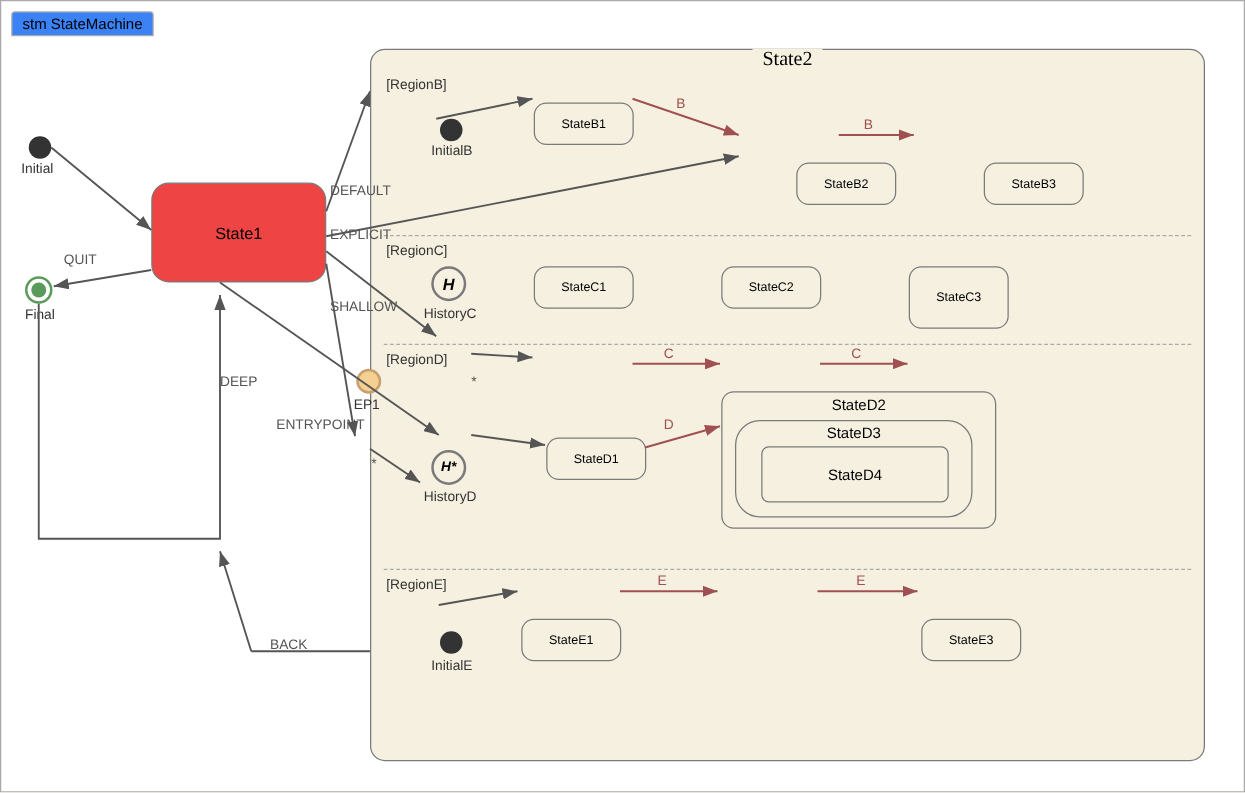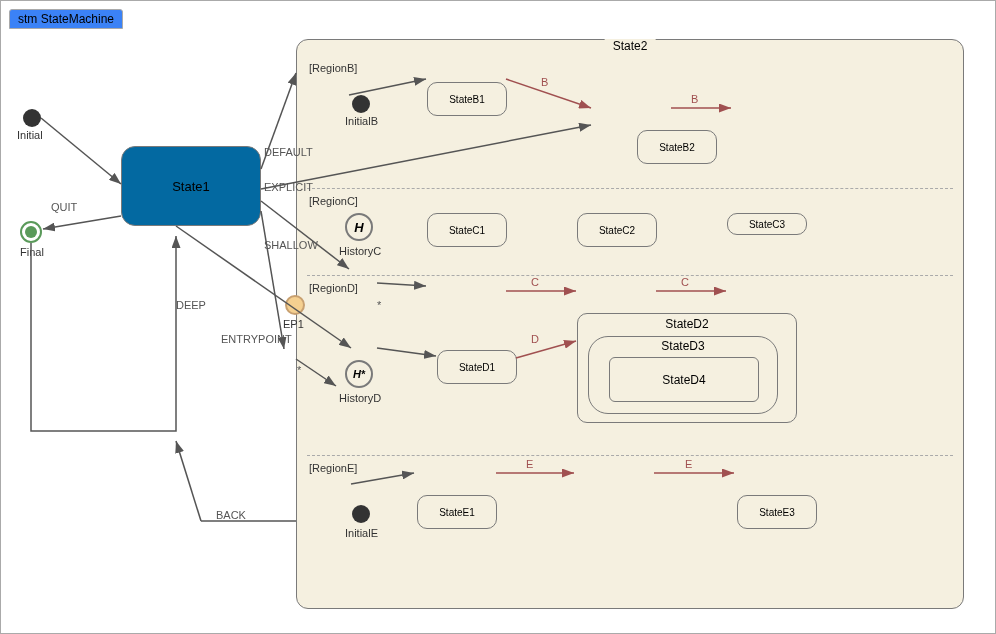--- a/index.html
+++ b/index.html
@@ -43,33 +43,34 @@
       background: #f5f0e0;
     }
 
     .state2-label {
       position: absolute;
       top: -1px;
       left: 50%;
       transform: translateX(-50%);
       background: #f5f0e0;
       padding: 0 8px;
-      font-size: 12px;
+      font-size: 16px;
+      font-family: Liberation Serif, serif;
     }
 
     
     .state1-box {
       position: absolute;
       top: 145px;
       left: 120px;
       width: 140px;
       height: 80px;
       border: 1.5px solid #7a7a7a;
       border-radius: 14px;
-      background: #0369a1;
+      background: #ef4444;
       display: flex;
       align-items: center;
       justify-content: center;
       font-size: 13px;
     }
 
     
     .initial-circle {
       position: absolute;
       width: 18px;
@@ -208,39 +209,42 @@
     <div class="label-text" style="top: 75px; left: 48px;">InitialB</div>
 
     <div class="state-box" style="top: 42px; left: 130px; width: 80px; height: 34px;">
       <span>StateB1</span>
     </div>
 
     <div class="state-box" style="top: 90px; left: 340px; width: 80px; height: 34px;">
       <span>StateB2</span>
     </div>
 
+    <div class="state-box" style="top: 90px; left: 490px; width: 80px; height: 34px;">
+      <span>StateB3</span>
+    </div>
 
     <div class="region-divider" style="top: 148px;"></div>
 
     <div class="region-label" style="top: 155px; left: 12px;">[RegionC]</div>
 
     <div class="history-circle" style="top: 173px; left: 48px;">
       <span>H</span>
     </div>
     <div class="label-text" style="top: 205px; left: 42px;">HistoryC</div>
 
     <div class="state-box" style="top: 173px; left: 130px; width: 80px; height: 34px; text-align: center;">
       <span>StateC1</span>
     </div>
 
     <div class="state-box" style="top: 173px; left: 280px; width: 80px; height: 34px;">
       <span>StateC2</span>
     </div>
 
-    <div class="state-box" style="top: 173px; left: 430px; width: 80px; height: 22px;">
+    <div class="state-box" style="top: 173px; left: 430px; width: 80px; height: 50px;">
       <span>StateC3</span>
     </div>
 
     <div class="region-divider" style="top: 235px;"></div>
 
     <div class="region-label" style="top: 242px; left: 12px;">[RegionD]</div>
 
     <div class="entry-point-circle" style="top: 255px; left: -12px;"></div>
     <div class="label-text" style="top: 278px; left: -14px;">EP1</div>
 

